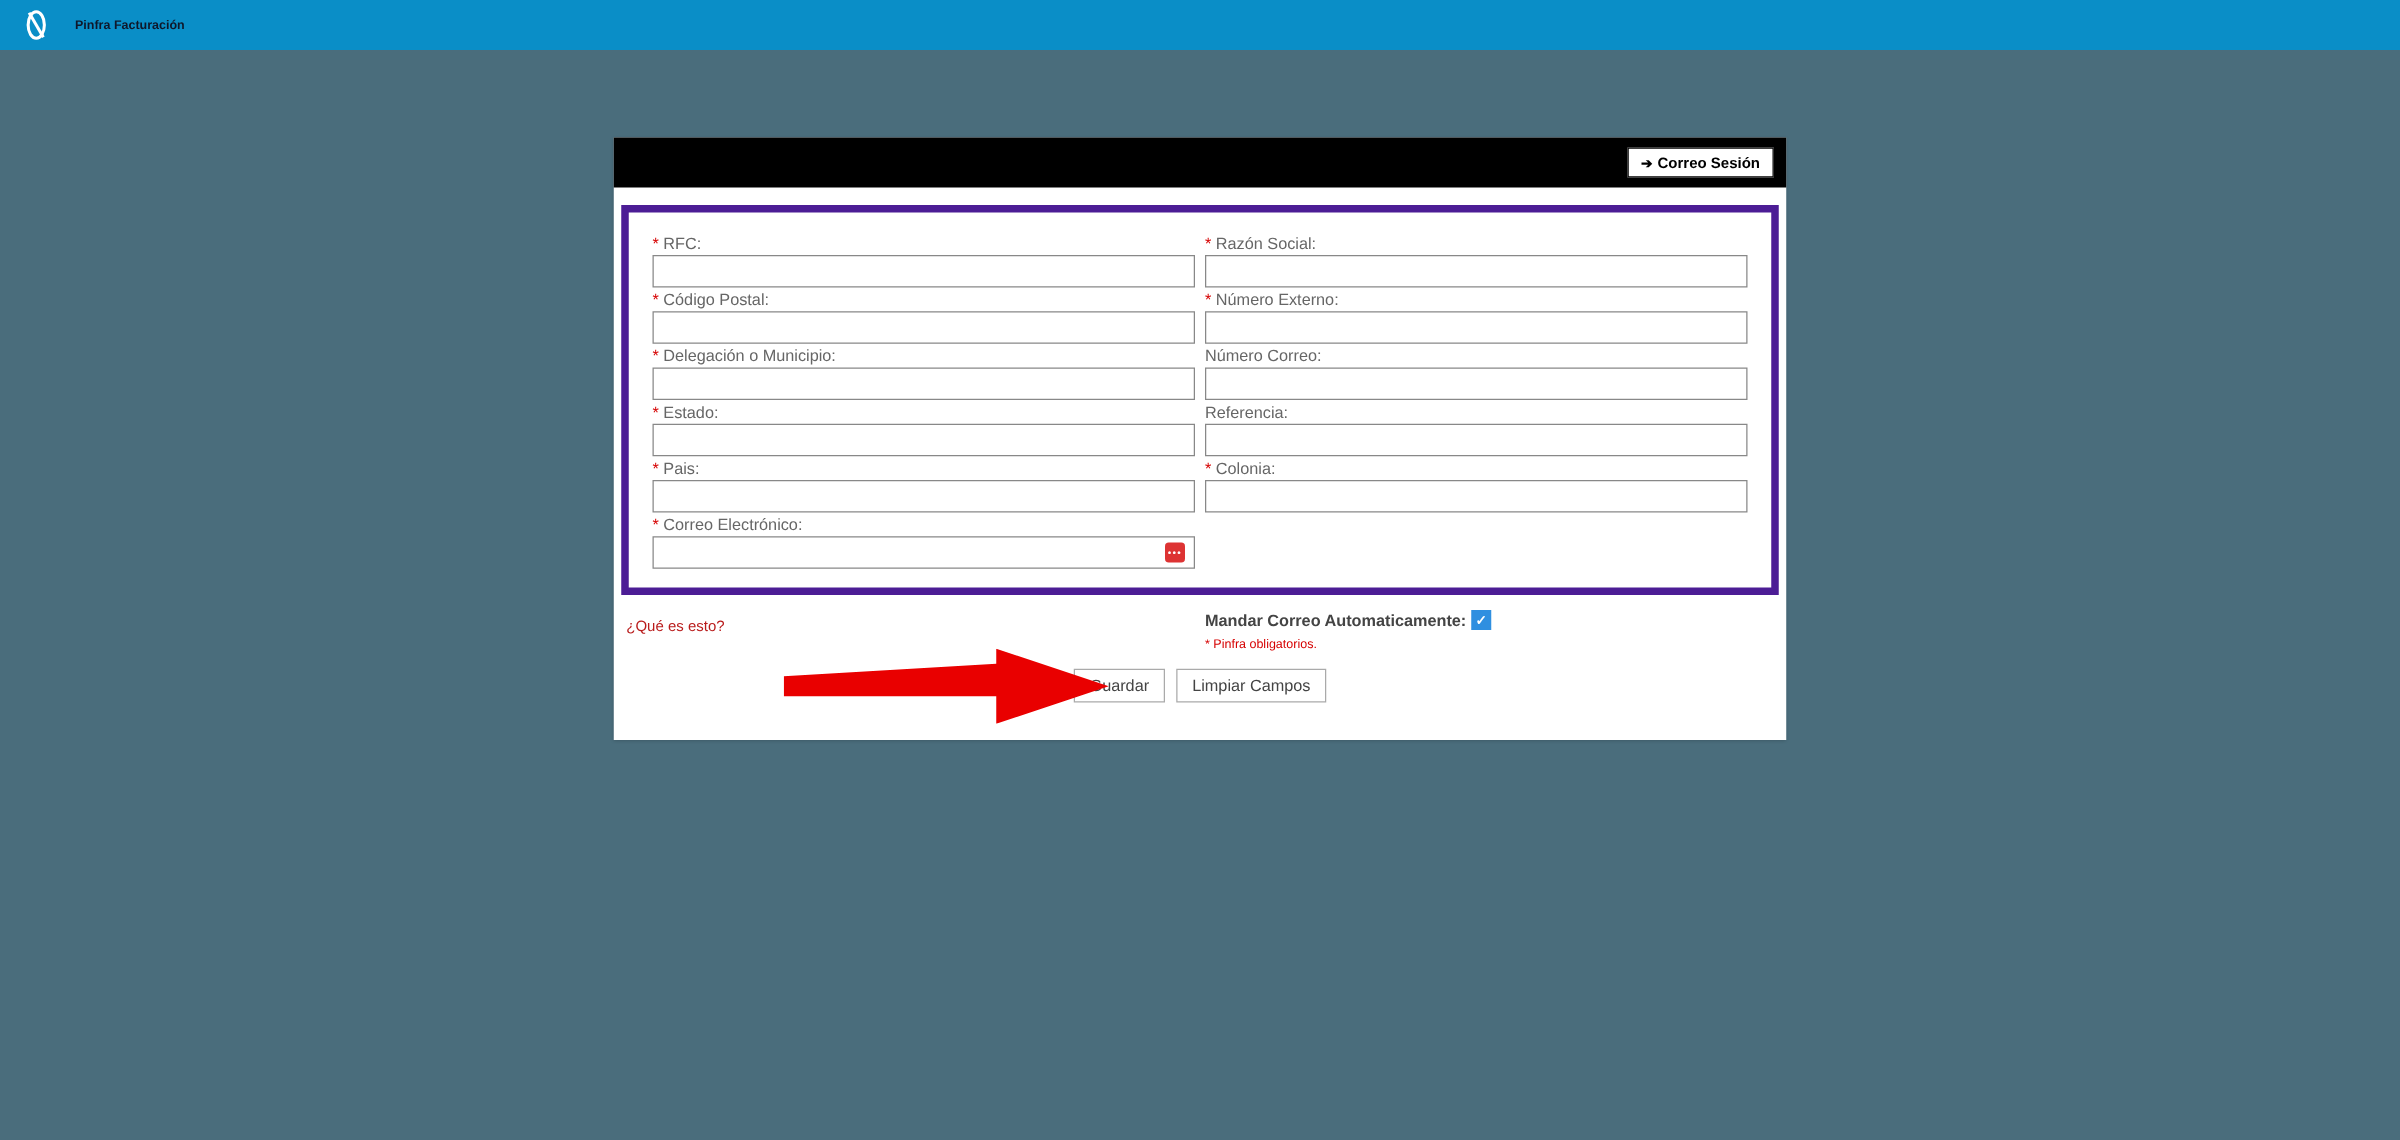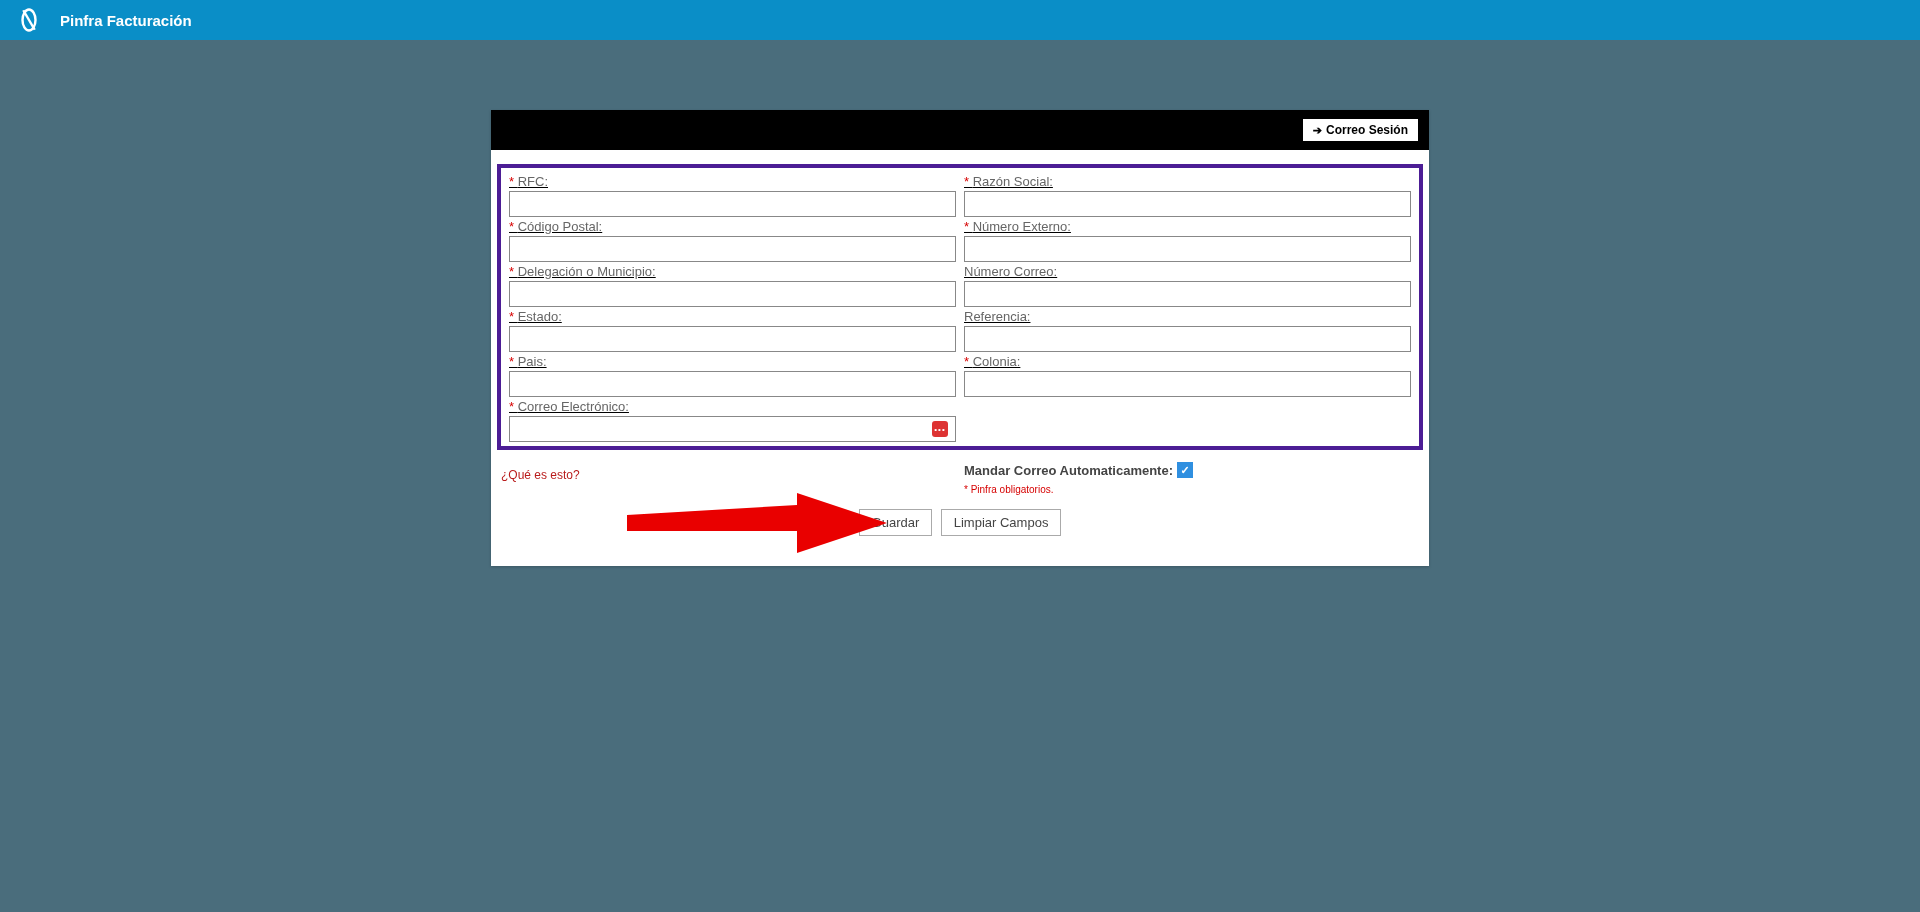--- a/index.html
+++ b/index.html
@@ -2,31 +2,31 @@
 <html><head>
 <meta charset="utf-8">
 <style>
   html,body{margin:0;padding:0;height:100%;font-family:Arial,Helvetica,sans-serif;}
   body{background:#4a6d7c;}
 
   
   .topbar{background:#0a8ec7;height:40px;display:flex;align-items:center;padding:0 16px;position:relative;z-index:2;}
   .logo{width:26px;height:26px;margin-right:18px;display:inline-flex;align-items:center;justify-content:center;}
   .logo svg{width:26px;height:26px;}
-  .app-title{color:#ffffff;font-weight:bold;font-size:15px;}
+  .app-title{color:#0f172a;font-weight:bold;font-size:10px;}
 
   .stage{display:flex;justify-content:center;padding:70px 0 80px;}
   .panel{width:938px;background:#fff;box-shadow:0 1px 3px rgba(0,0,0,.2);}
 
   .blackbar{background:#000;height:40px;display:flex;justify-content:flex-end;align-items:center;padding:0 10px;}
   .login-btn{background:#fff;border:1px solid #000;padding:4px 10px;font-size:12px;font-weight:bold;color:#000;cursor:pointer;display:flex;align-items:center;gap:4px;}
   .login-btn .arrow-icon{font-size:11px;}
 
   .form-wrap{padding:14px 6px 30px 6px;position:relative;}
-  .form-grid{display:flex;flex-wrap:wrap;border:4px solid #4c1d95;padding:4px;text-decoration:underline;}
+  .form-grid{display:flex;flex-wrap:wrap;border:6px solid #4c1d95;padding:15px;}
   .cell{width:50%;box-sizing:border-box;padding:2px 4px 0 4px;}
   .lbl{font-size:13px;color:#666;margin-bottom:2px;display:block;}
   .lbl .req{color:#d60000;}
   .inp{width:100%;height:26px;border:1px solid #888;background:#fff;box-sizing:border-box;font-size:13px;padding:2px 4px;}
   .email-cell{position:relative;}
   .lastpass-badge{position:absolute;right:8px;top:50%;transform:translateY(-50%);width:16px;height:16px;background:#d33;border-radius:3px;color:#fff;font-size:8px;display:flex;align-items:center;justify-content:center;letter-spacing:1px;}
 
   .below-grid{display:flex;margin-top:12px;}
   .below-col{width:50%;padding:0 4px;box-sizing:border-box;}
   .chk-row{font-size:13px;color:#444;font-weight:bold;display:flex;align-items:center;gap:4px;}

